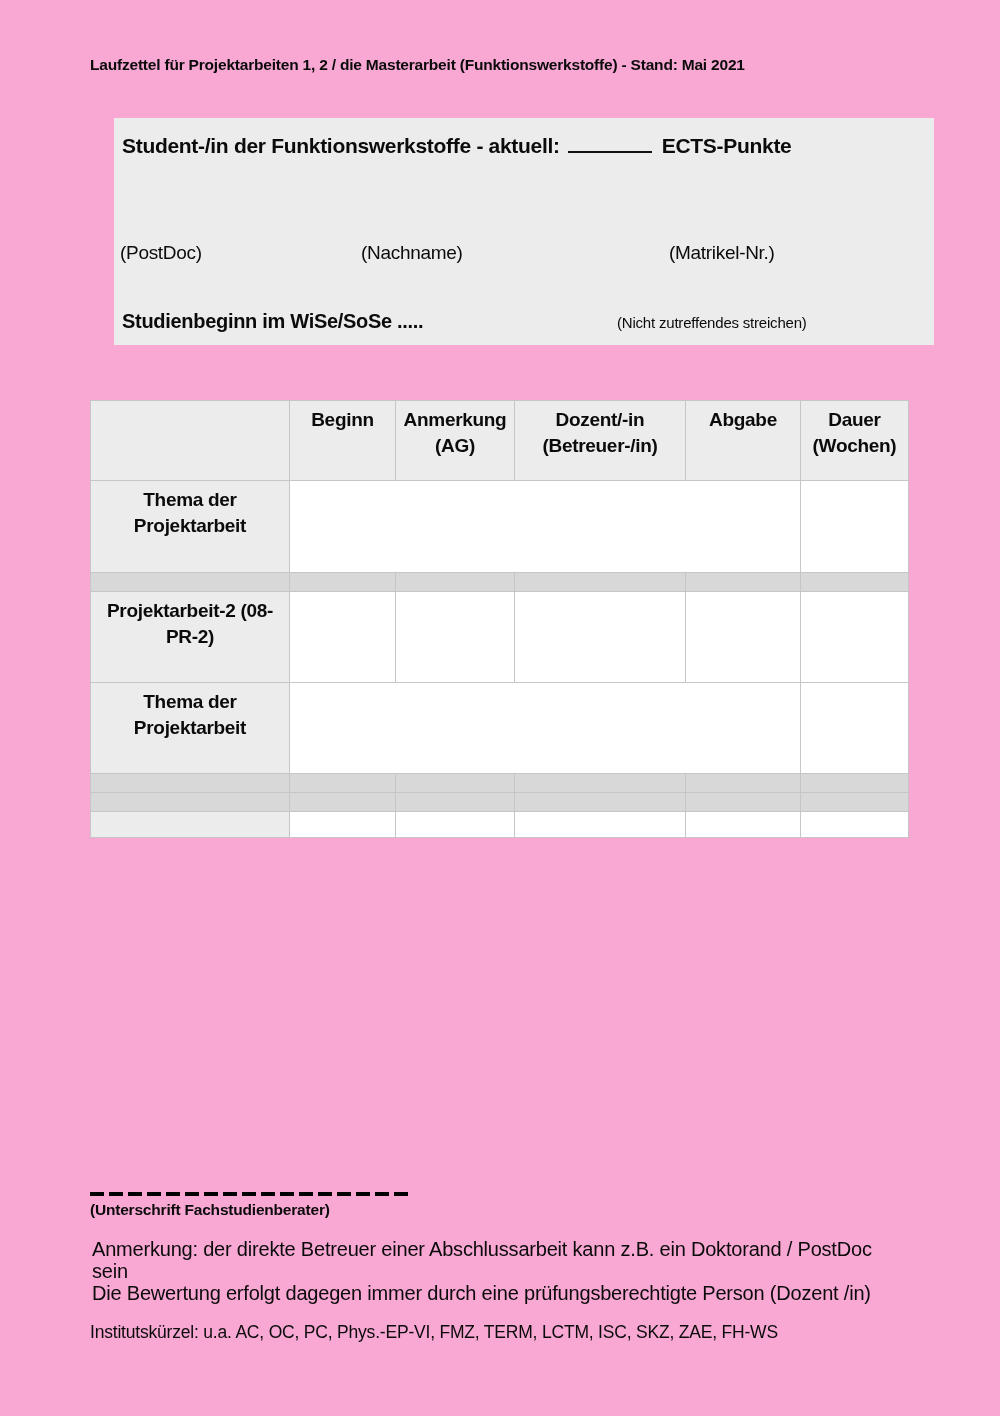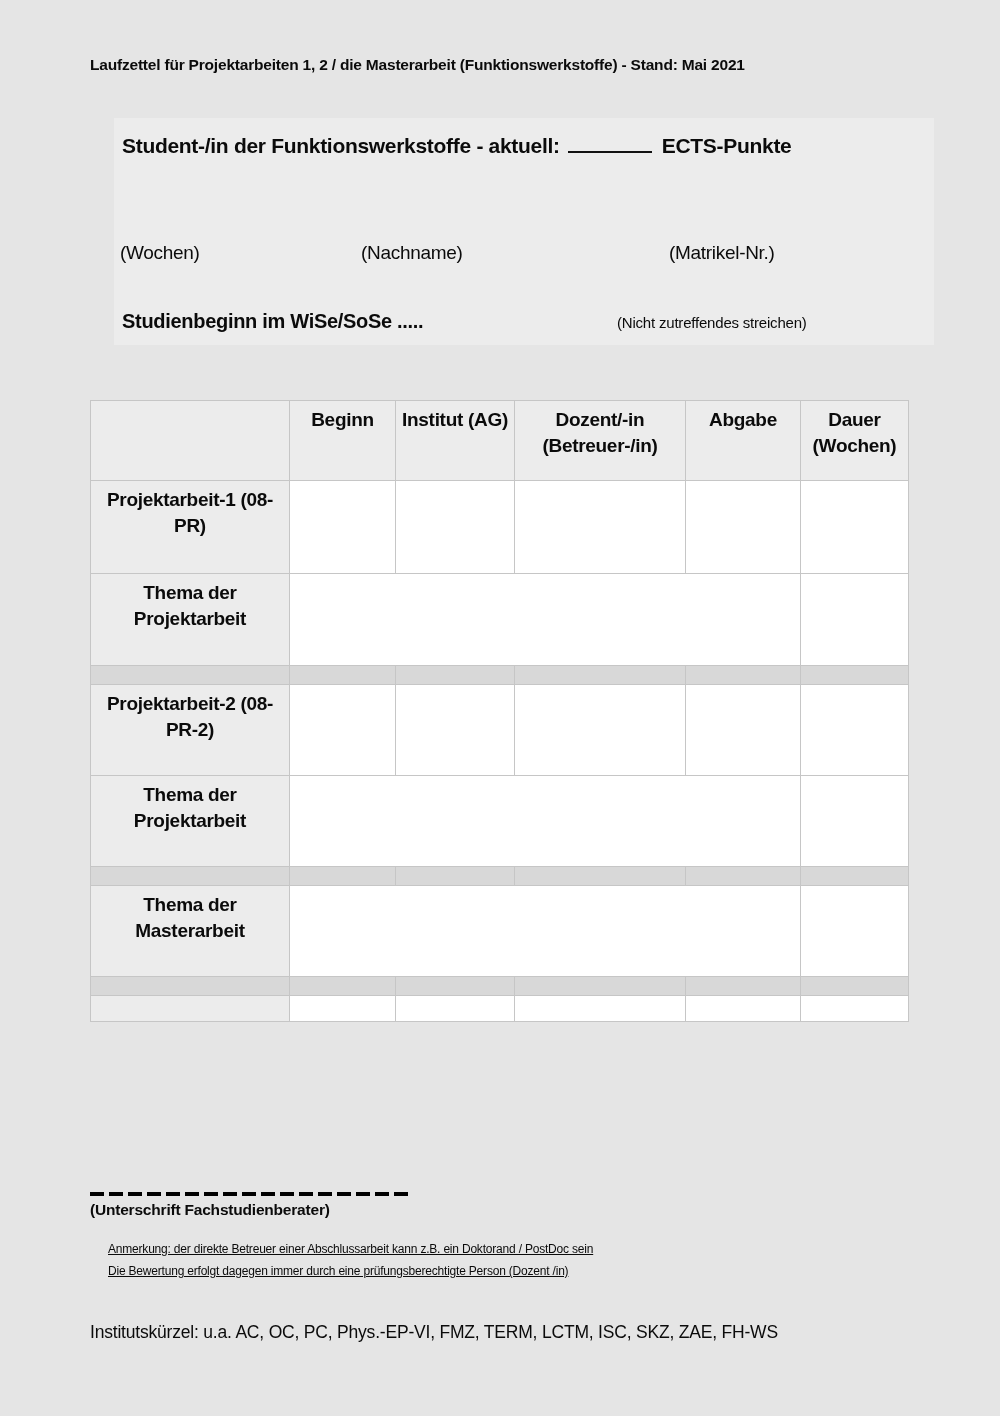--- a/index.html
+++ b/index.html
@@ -1,20 +1,20 @@
 <!DOCTYPE html>
 <html lang="de"><head>
 <meta charset="utf-8">
 <title>Laufzettel</title>
 <style>
   html,body{margin:0;padding:0;background:#fff;}
   .page{
     position:relative;
     width:1000px;height:1416px;
-    background:#e5e5e5;
+    background:#f9a8d4;
     font-family:"Liberation Sans","DejaVu Sans",sans-serif;
     color:#0b0b0b;
     overflow:hidden;
   }
   .doc-title{
     position:absolute;left:90px;top:56px;width:860px;
     font-size:15.5px;font-weight:bold;letter-spacing:-0.2px;
     white-space:nowrap;
   }
   
@@ -77,73 +77,65 @@
   
   .sig-line{
     position:absolute;left:90px;top:1192px;width:318px;height:4px;
     background:repeating-linear-gradient(90deg,#000 0 14px,transparent 14px 19px);
   }
   .sig-label{
     position:absolute;left:90px;top:1201px;
     font-size:15.5px;font-weight:bold;letter-spacing:-0.2px;text-align:right;
   }
   .notes{
-    position:absolute;left:108px;top:1238px;width:820px;
-    font-size:12px;line-height:22px;letter-spacing:-0.2px;text-decoration:underline;
+    position:absolute;left:92px;top:1238px;width:820px;
+    font-size:20px;line-height:22px;letter-spacing:-0.2px;
   }
   .footer-line{
     position:absolute;left:90px;top:1322px;width:860px;
     font-size:17.5px;letter-spacing:-0.2px;white-space:nowrap;
   }
 </style>
 </head>
 <body>
 
 <div class="page">
 
   <div class="doc-title">Laufzettel für Projektarbeiten 1, 2 / die Masterarbeit (Funktionswerkstoffe) - Stand: Mai 2021</div>
 
   <div class="panel">
     <div class="panel-heading">
       <span>Student-/in der Funktionswerkstoffe - aktuell:</span><span class="blank-line"></span><span>ECTS-Punkte</span>
     </div>
-    <span class="name-label nl-vorname">(Wochen)</span>
+    <span class="name-label nl-vorname">(PostDoc)</span>
     <span class="name-label nl-nachname">(Nachname)</span>
     <span class="name-label nl-matrikel">(Matrikel-Nr.)</span>
     <div class="studienbeginn">Studienbeginn im WiSe/SoSe  .....</div>
     <div class="streichen-hint">(Nicht zutreffendes streichen)</div>
   </div>
 
   <table class="grid">
     <colgroup>
       <col class="c0">
         <col class="c1">
         <col class="c2">
         <col class="c3">
         <col class="c4">
         <col class="c5">
     </colgroup>
     <tbody>
       <tr class="r-head">
         <th></th>
         <th>Beginn</th>
-        <th>Institut (AG)</th>
+        <th>Anmerkung (AG)</th>
         <th>Dozent/-in (Betreuer-/in)</th>
         <th>Abgabe</th>
         <th>Dauer (Wochen)</th>
       </tr>
 
-      <tr class="r-entry1">
-        <th>Projektarbeit-1 (08-PR)</th>
-        <td></td>
-        <td></td>
-        <td></td>
-        <td></td>
-        <td></td>
-      </tr>
 
       <tr class="r-thema1">
         <th>Thema der Projektarbeit</th>
         <td colspan="4"></td>
         <td></td>
       </tr>
 
       <tr class="r-sep">
         <th></th>
         <td></td>
@@ -171,25 +163,20 @@
       <tr class="r-sep">
         <th></th>
         <td></td>
         <td></td>
         <td></td>
         <td></td>
         <td></td>
       </tr>
 
 
-      <tr class="r-thema3">
-        <th>Thema der Masterarbeit</th>
-        <td colspan="4"></td>
-        <td></td>
-      </tr>
 
       <tr class="r-sep">
         <th></th>
         <td></td>
         <td></td>
         <td></td>
         <td></td>
         <td></td>
       </tr>
 

